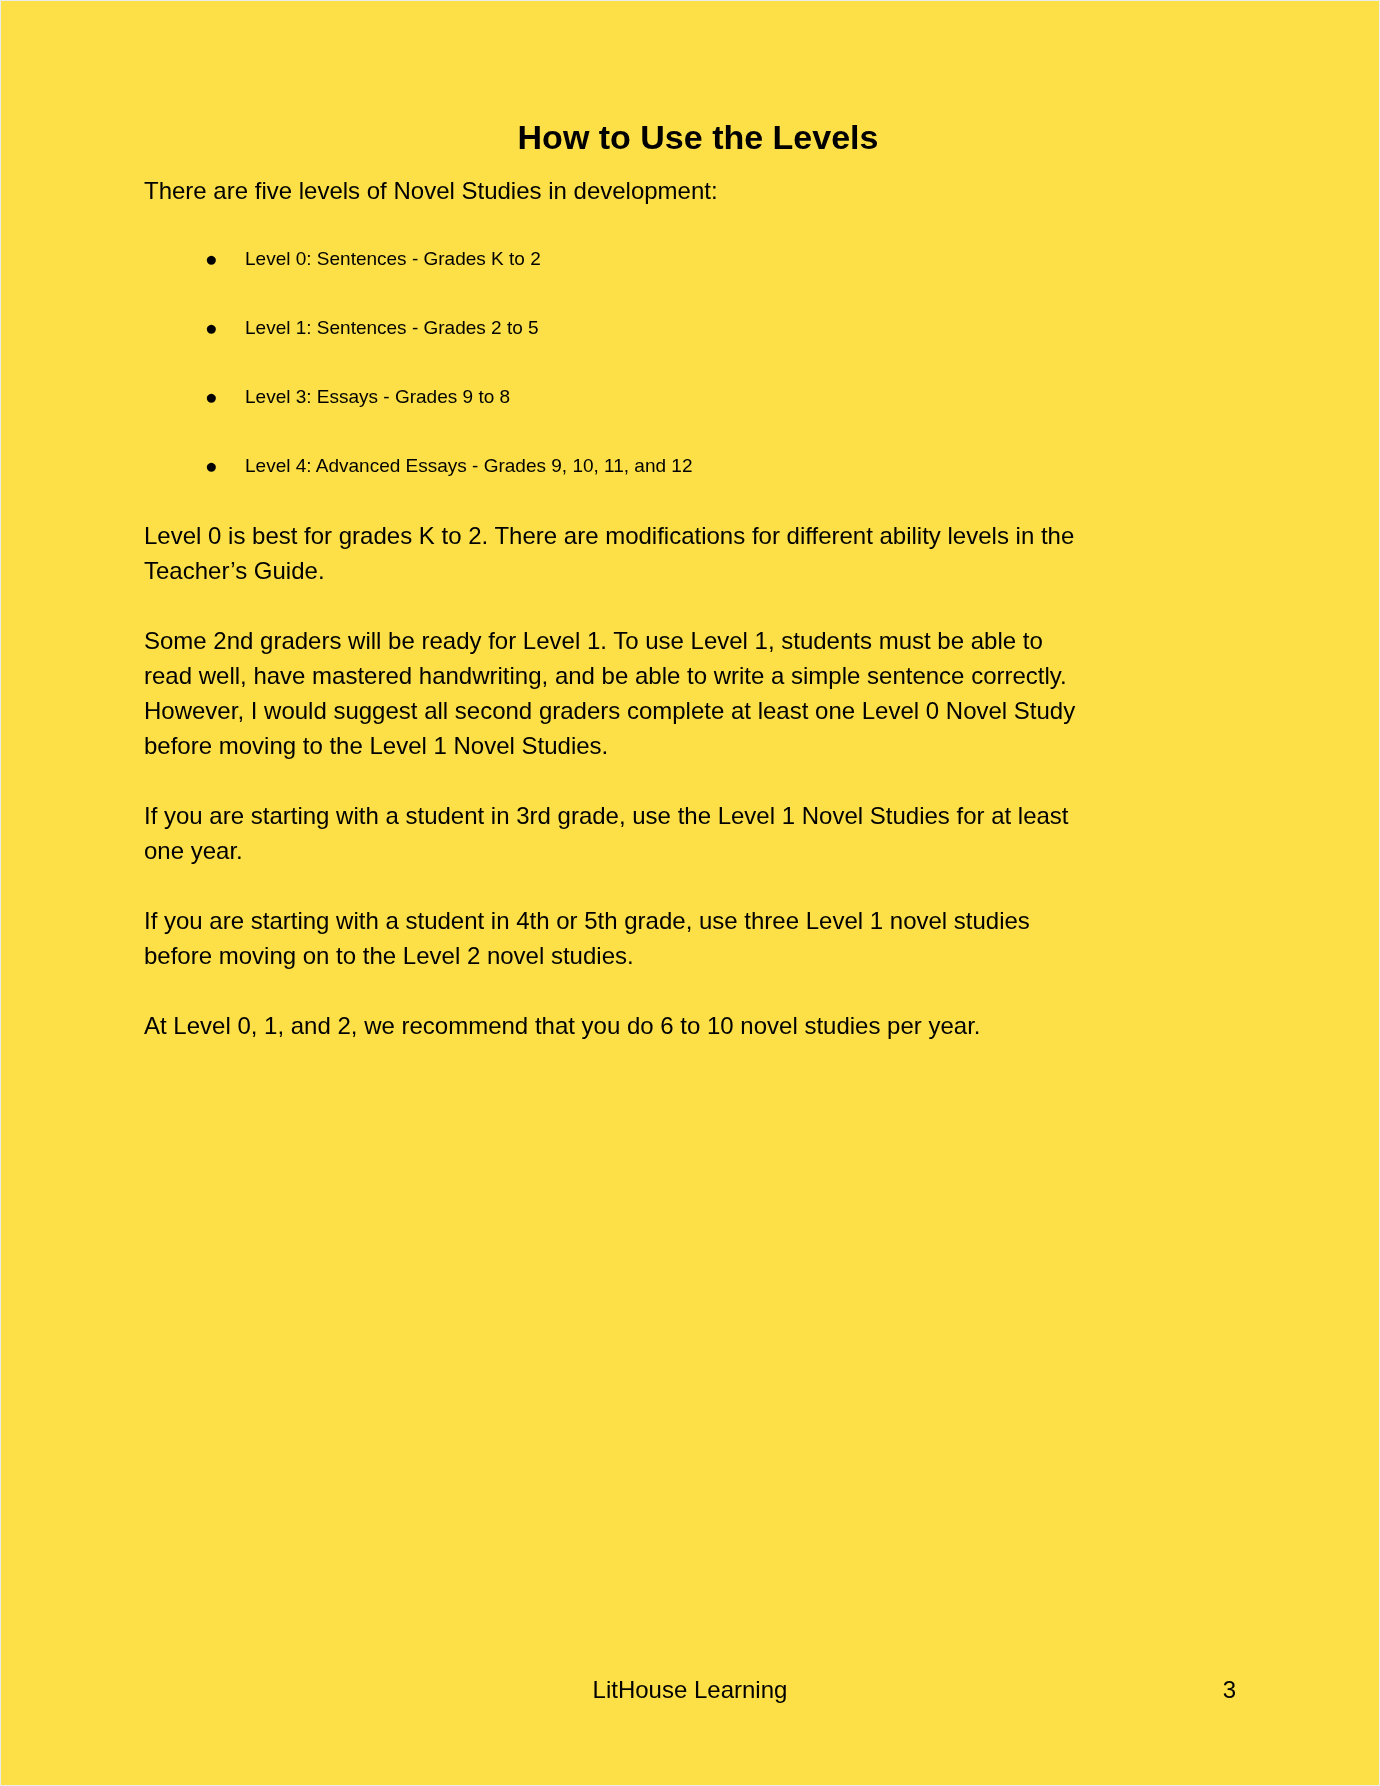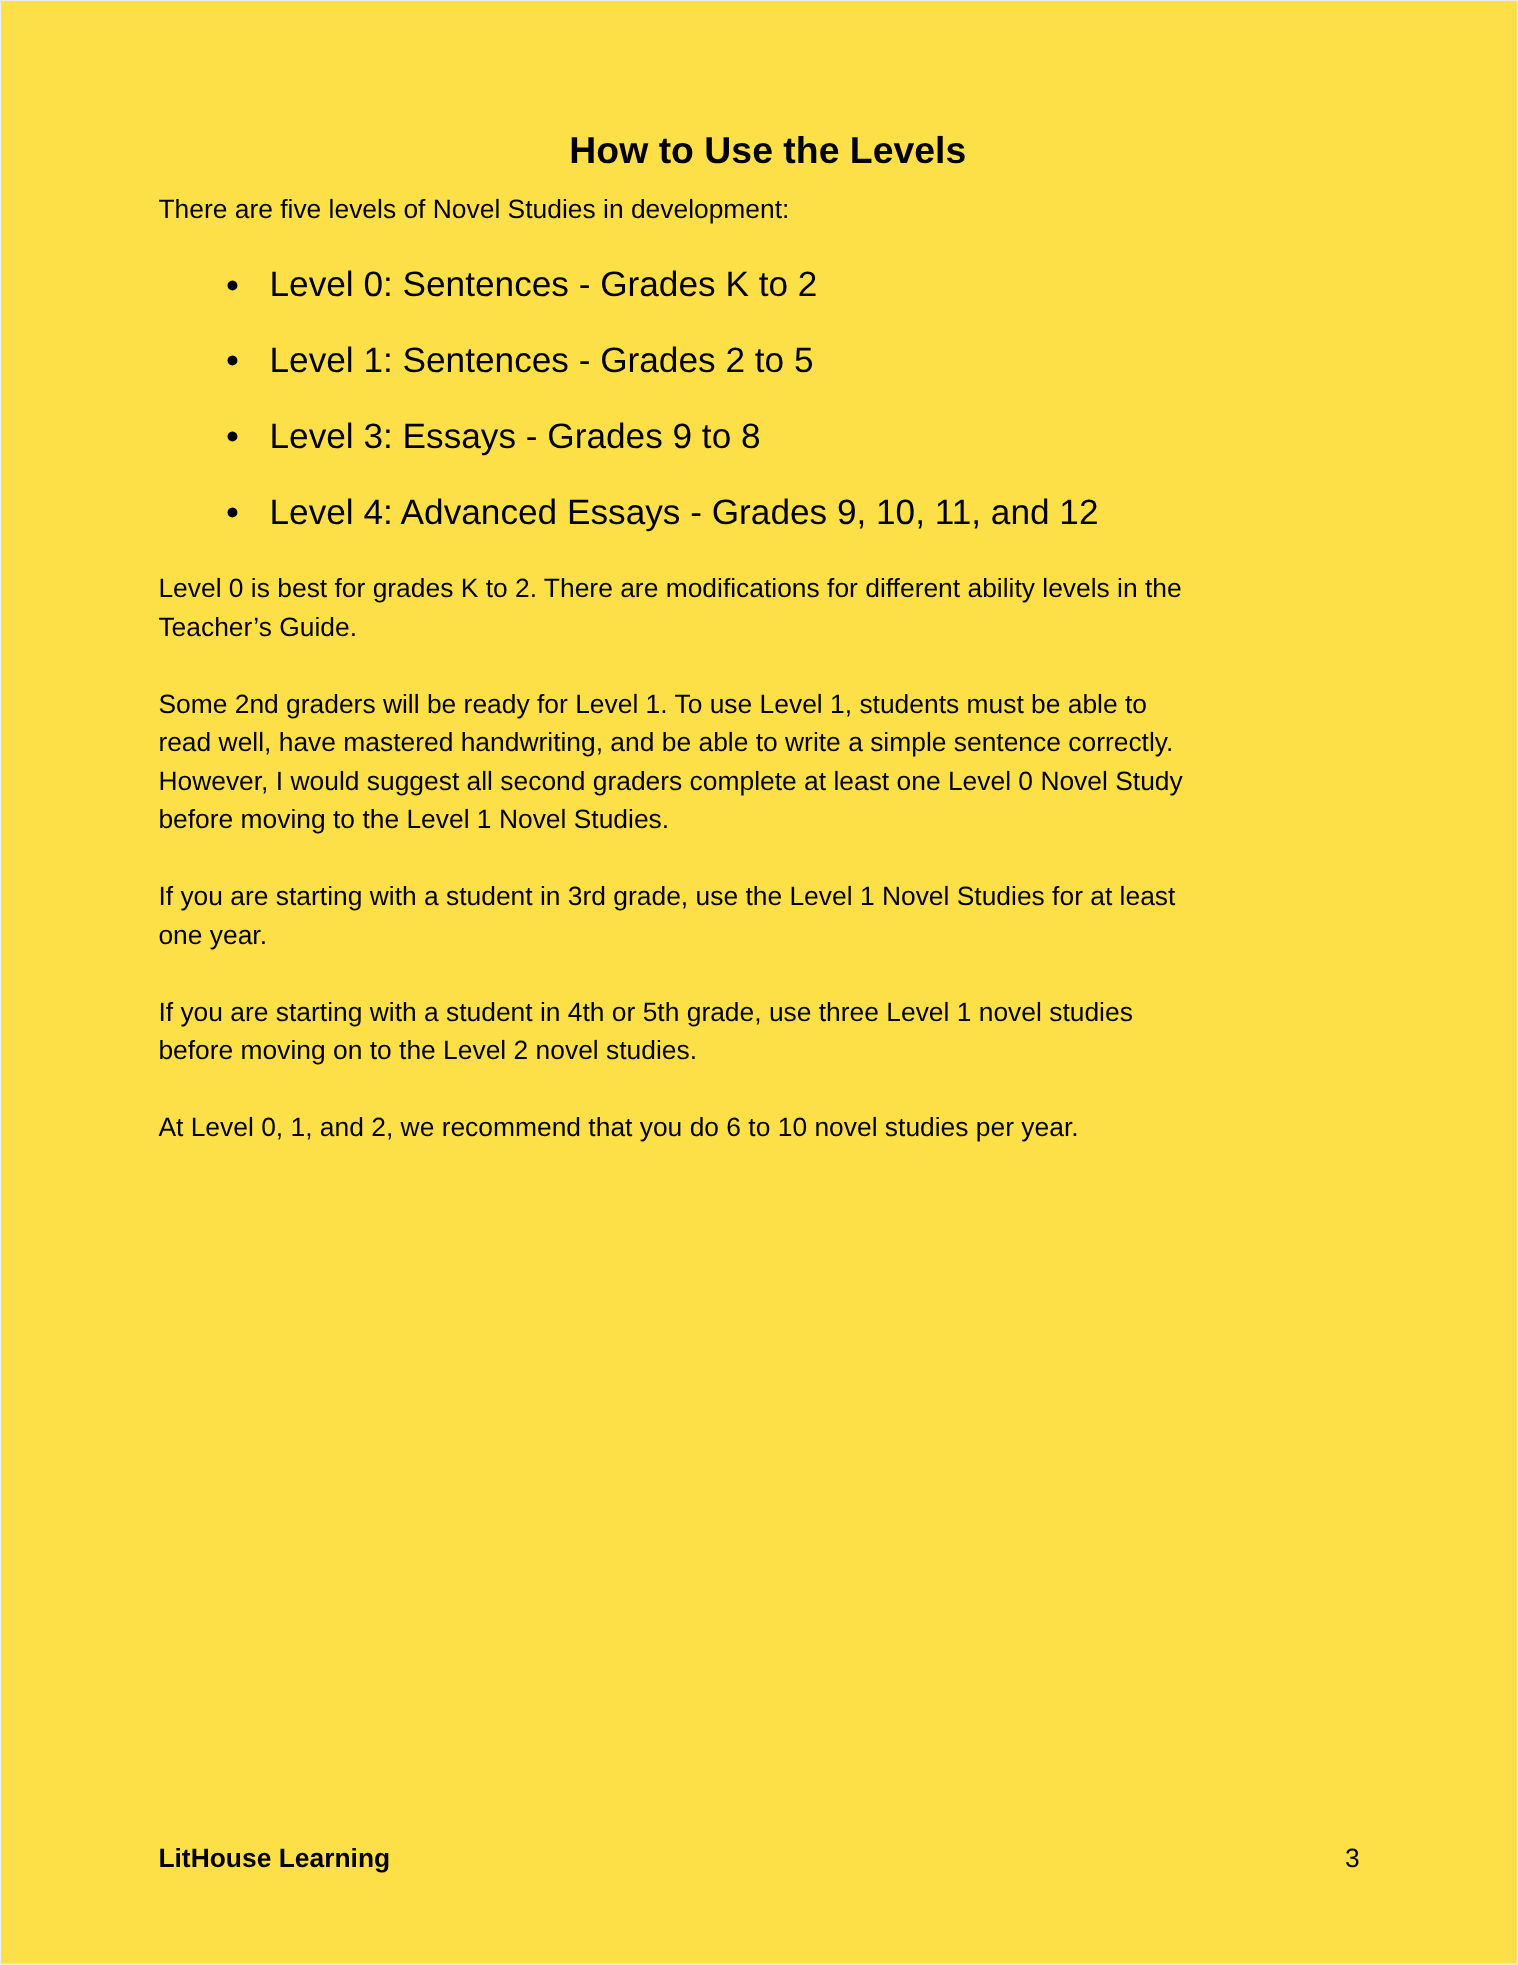--- a/index.html
+++ b/index.html
@@ -35,21 +35,21 @@
     margin: 0;
     line-height: 34px;
   }
   .level-list {
     list-style: none;
     margin: 10px 0 34px 0;
     padding: 0;
   }
   .level-list li {
     position: relative;
-    font-size: 32px;
+    font-size: 19px;
     line-height: 37px;
     padding-left: 101px;
     margin-top: 32px;
   }
   .level-list li::before {
     content: "\25CF";
     position: absolute;
     left: 61px;
     top: 0;
     font-size: 21px;
@@ -60,21 +60,21 @@
     position: absolute;
     top: 1672px;
     left: 143px;
     right: 143px;
     height: 34px;
     font-size: 24px;
     line-height: 34px;
   }
   .footer .brand {
     display: block;
-    font-weight: bold;
+    text-align: center;
   }
   .footer .page-num {
     position: absolute;
     right: 0;
     top: 0;
   }
 </style>
 </head>
 <body>
 

